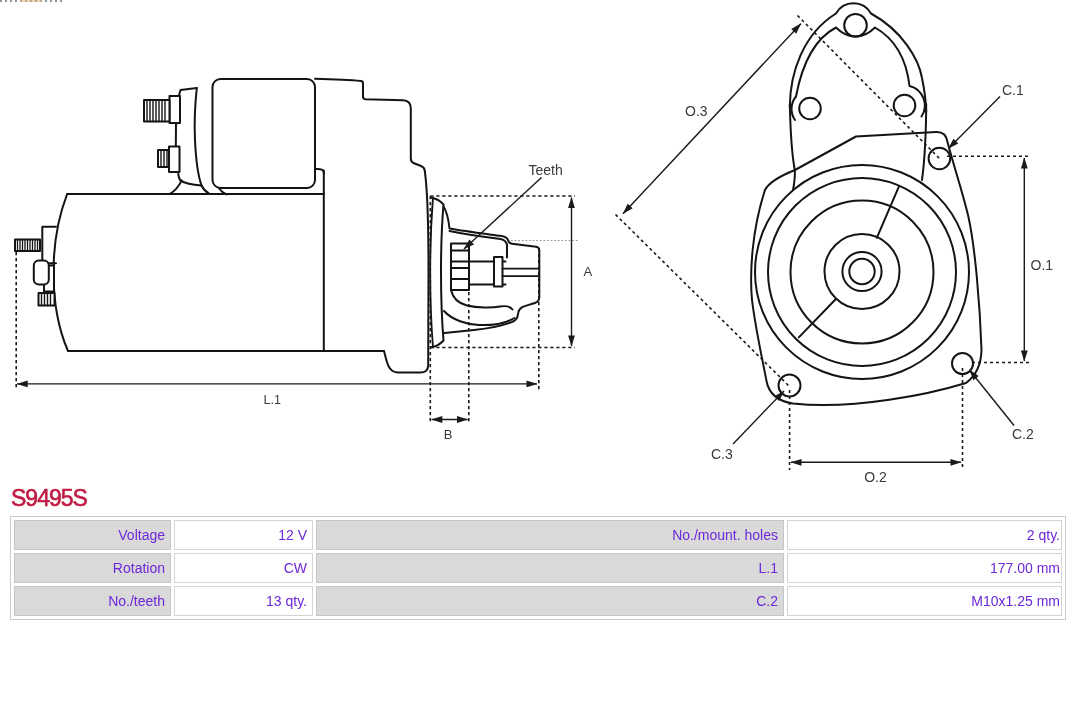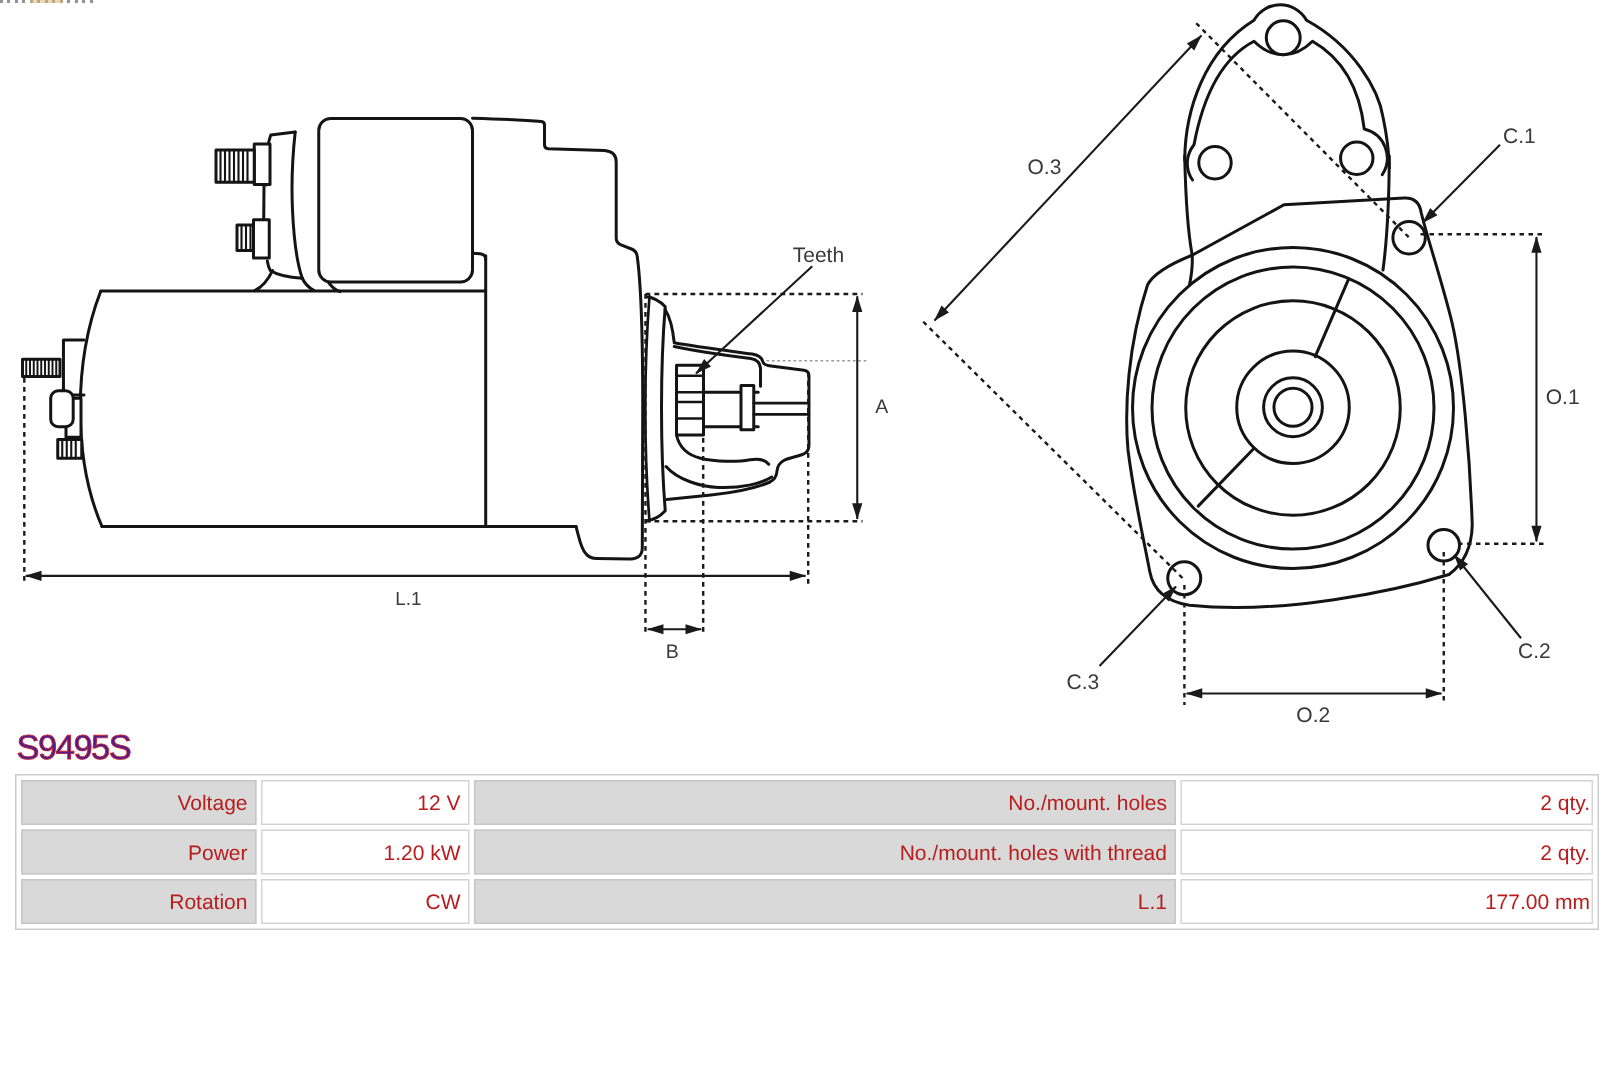--- a/index.html
+++ b/index.html
@@ -1,21 +1,21 @@
 <!DOCTYPE html>
 <html><head>
 <meta charset="utf-8">
 <style>
 html,body{margin:0;padding:0;width:1080px;height:720px;background:#fff;overflow:hidden}
 body{font-family:"Liberation Sans",sans-serif;position:relative}
 #bc{position:absolute;left:0;top:0;width:64px;height:2px;background:repeating-linear-gradient(90deg,#8f9499 0 2px,#fff 2px 5px)}
 #art{position:absolute;left:0;top:0}
-#pn{position:absolute;left:11px;top:485px;font-size:23px;letter-spacing:-1px;color:#4c1d95;-webkit-text-stroke:0.6px #c52128}
+#pn{position:absolute;left:11px;top:485px;font-size:23px;letter-spacing:-1px;color:#be185d;-webkit-text-stroke:0.6px #c52128}
 #t{position:absolute;left:10px;top:516px;width:1056px;border-collapse:separate;border-spacing:3px;background:#fff;border:1px solid #ccc;table-layout:fixed}
-#t td{box-sizing:border-box;height:30px;font-size:14px;color:#b91c1c;text-align:right;padding:0 5px 0 0;border:1px solid #ccc;overflow:hidden;white-space:nowrap}
+#t td{box-sizing:border-box;height:30px;font-size:14px;color:#6d28d9;text-align:right;padding:0 5px 0 0;border:1px solid #ccc;overflow:hidden;white-space:nowrap}
 #t td.l{background:#d9d9d9;border-color:#c6c6c6}
 #t td.v{background:#fff;border-color:#d4d4d4}
 #t td:last-child{padding-right:1px}
 </style>
 </head>
 <body>
 <div id="bc"></div>
 <div style="position:absolute;left:20px;top:0;width:22px;height:2px;background:rgba(225,180,120,0.55)"></div>
 <svg id="art" width="1080" height="500" viewBox="0 0 1080 500">
 <defs>
@@ -135,25 +135,25 @@
 <div id="pn">S9495S</div>
 <table id="t">
 <tbody>
       <tr>
         <td class="l" style="width:157px">Voltage</td>
         <td class="v" style="width:139px">12 V</td>
         <td class="l" style="width:468px">No./mount. holes</td>
         <td class="v">2 qty.</td>
       </tr>
 <tr>
-        <td class="l">Power</td>
-        <td class="v">1.20 kW</td>
-        <td class="l">No./mount. holes with thread</td>
-        <td class="v">2 qty.</td>
-      </tr>
-<tr>
         <td class="l">Rotation</td>
         <td class="v">CW</td>
         <td class="l">L.1</td>
         <td class="v">177.00 mm</td>
       </tr>
+<tr>
+        <td class="l">No./teeth</td>
+        <td class="v">13 qty.</td>
+        <td class="l">C.2</td>
+        <td class="v">M10x1.25 mm</td>
+      </tr>
 </tbody>
   </table>
 
 </body></html>

